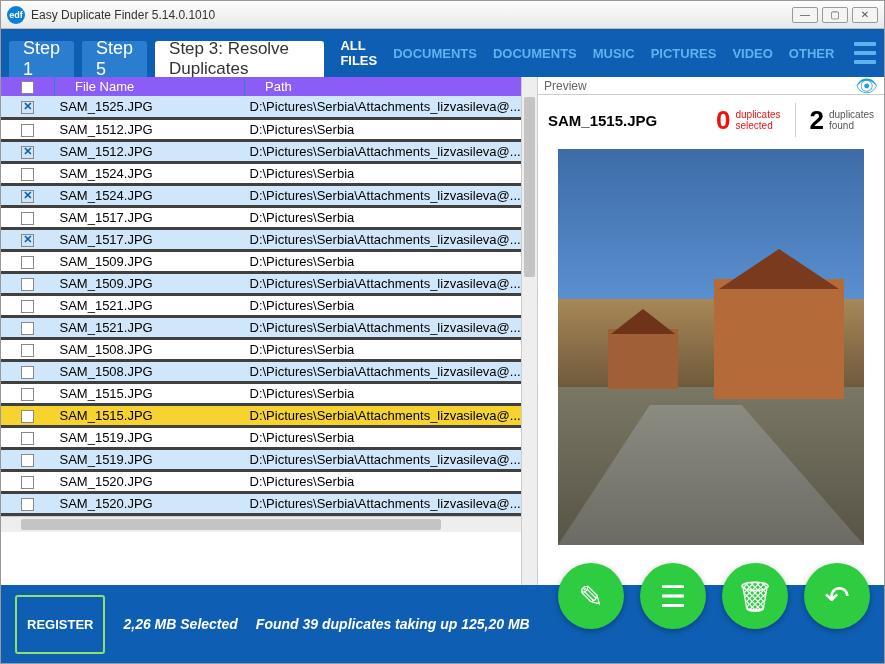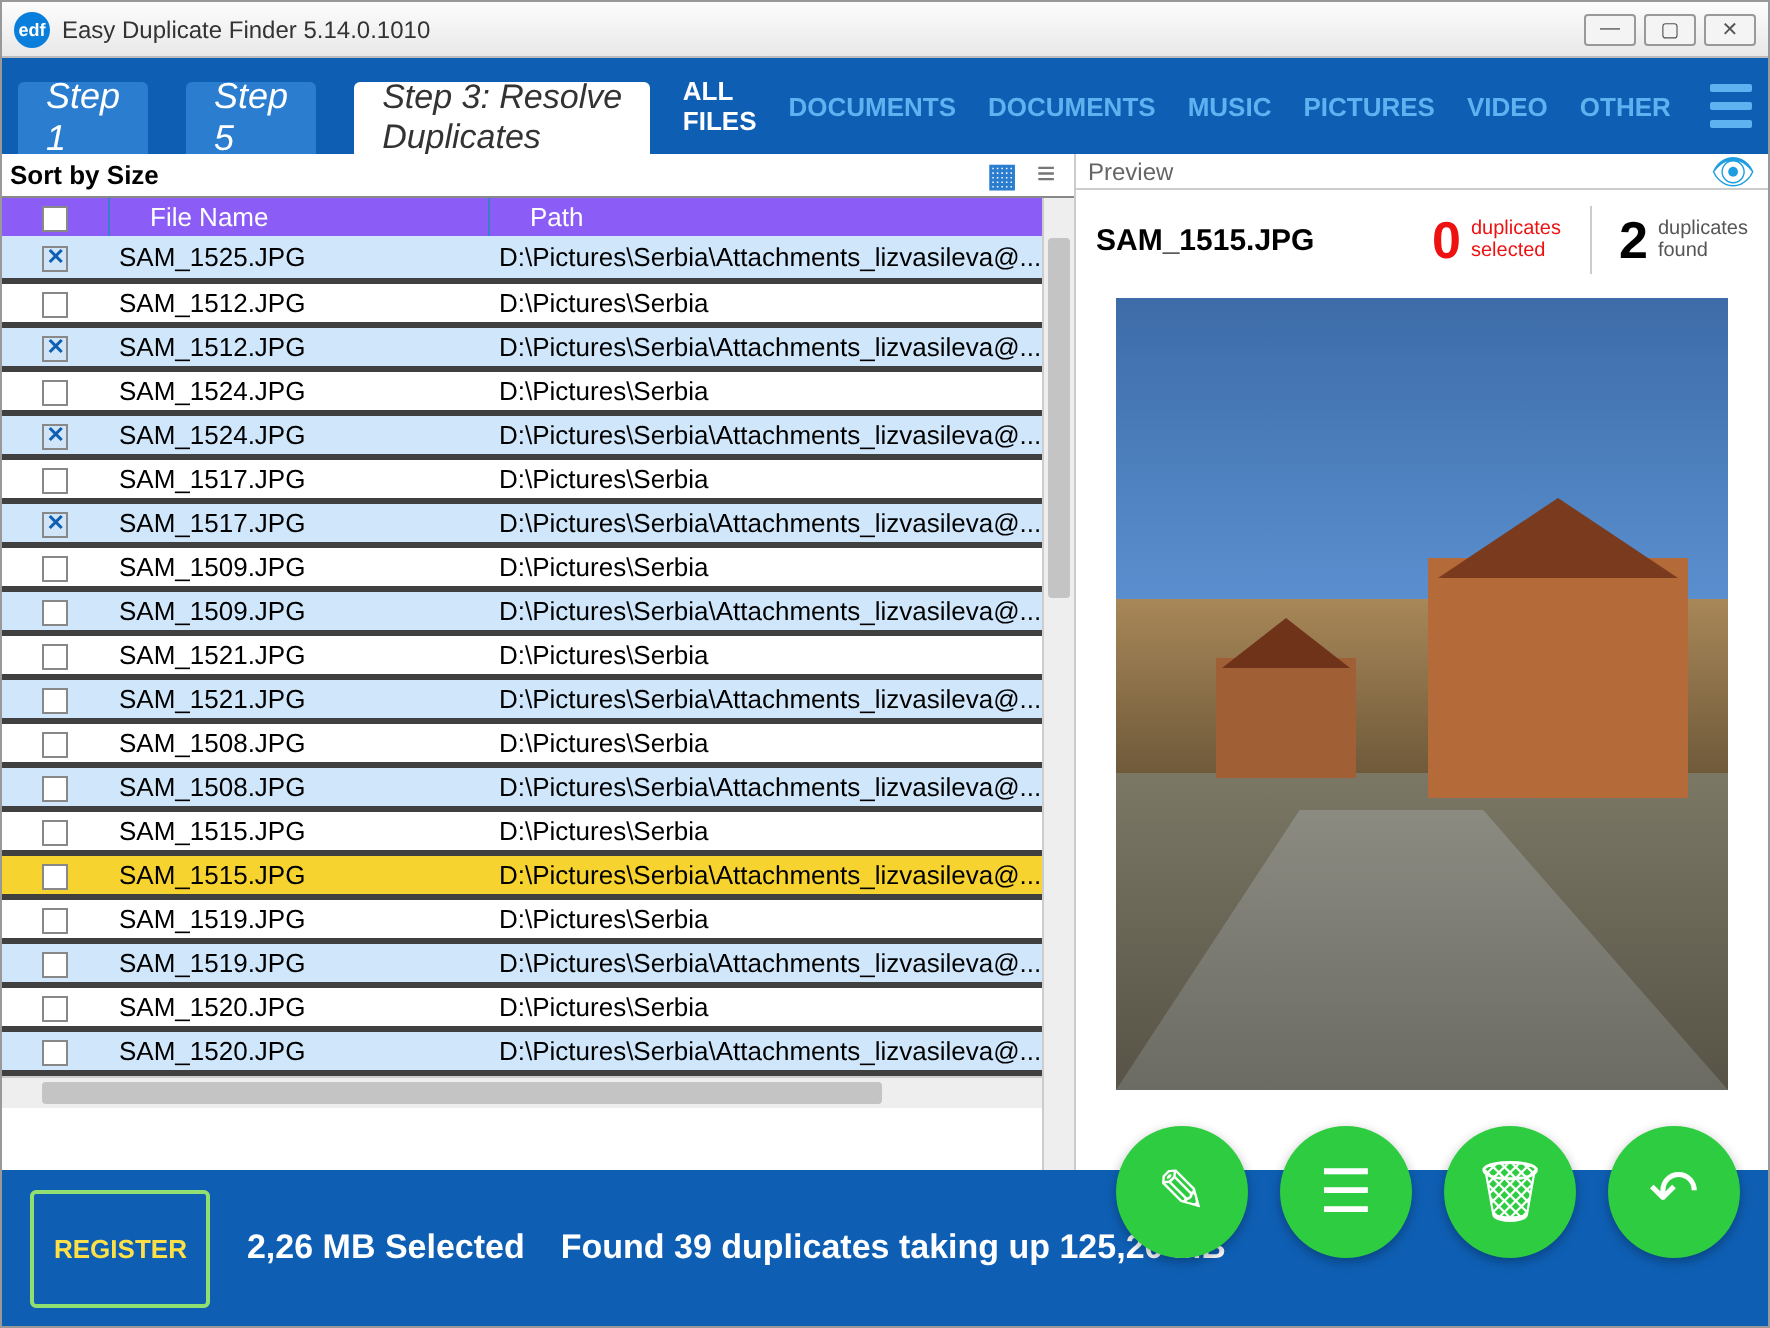--- a/index.html
+++ b/index.html
@@ -53,43 +53,43 @@
 .stat .lbl { font-size: 10px; line-height: 11px; color: #555; }
 .stat .lbl.red { color:#e11; }
 .divider { width:1px; height:34px; background:#ccc; }
 .preview-img { margin: 4px 20px 10px; height: 396px; background: linear-gradient(180deg,#3d6ca8 0%,#5a8fcf 38%,#a88758 38%,#6f5a3a 60%,#7a7765 60%,#575447 100%); position: relative; }
 .house1 { position: absolute; right: 20px; top: 130px; width: 130px; height: 120px; background: #b56a3a; }
 .roof1 { position: absolute; right: 10px; top: 100px; width: 150px; height: 40px; background: #7a3a1e; clip-path: polygon(10% 100%,50% 0,90% 100%); }
 .house2 { position: absolute; left: 50px; top: 180px; width: 70px; height: 60px; background: #a05f34; }
 .roof2 { position: absolute; left: 45px; top: 160px; width: 80px; height: 25px; background: #6f331a; clip-path: polygon(10% 100%,50% 0,90% 100%); }
 .road { position: absolute; left: 0; bottom: 0; width: 100%; height: 140px; background: linear-gradient(#8b8b82,#6b6b63); clip-path: polygon(30% 0,60% 0,100% 100%,0 100%); }
 .bottombar { height: 78px; background: #0e5fb4; display: flex; align-items: center; padding: 0 14px; gap: 18px; position: relative; }
-.regbtn { border: 2px solid #8fe070; color: #fde047; font-weight: bold; font-size: 13px; padding: 20px 10px; border-radius: 3px; cursor: pointer; }
-.statline { color: #fff; font-size: 17px; font-weight: bold; }
+.regbtn { border: 2px solid #8fe070; color: #ffffff; font-weight: bold; font-size: 13px; padding: 20px 10px; border-radius: 3px; cursor: pointer; }
+.statline { color: #fff; font-size: 14px; font-weight: bold; font-style: italic; }
 .actions { position: absolute; right: 14px; top: -22px; display: flex; gap: 16px; }
 .actbtn { width: 66px; height: 66px; border-radius: 50%; background: #2ecc40; display: flex; align-items: center; justify-content: center; cursor: pointer; box-shadow: 0 2px 6px rgba(0,0,0,.3); color:#fff; font-size: 30px; }
 .hscroll { height: 16px; background: #eee; border-top: 1px solid #ccc; position: relative; }
 .hthumb { position: absolute; top: 2px; bottom: 2px; left: 20px; width: 420px; background: #c4c4c4; border-radius: 2px; }
 </style>
 </head>
 <body>
 
 <div class="window">
   <div class="titlebar">
     <div class="logo">edf</div>
     <div class="title">Easy Duplicate Finder 5.14.0.1010</div>
     <div class="winbtns">
       <div class="winbtn">—</div>
       <div class="winbtn">▢</div>
       <div class="winbtn">✕</div>
     </div>
   </div>
 
   <div class="topbar">
-    <div id="steps" style="display: flex; gap: 19px; font-style: italic;">
+    <div id="steps" style="display: flex; gap: 8px;">
         <div class="step-tab">Step 1</div>
         <div class="step-tab">Step 5</div>
         <div class="step-tab active">Step 3: Resolve Duplicates</div>
       </div>
     <div class="spacer"></div>
     <div id="filters" style="display:flex;align-items:center;">
         <div class="filter-tab active">ALL FILES</div>
         <div class="filter-tab">DOCUMENTS</div>
         <div class="filter-tab">DOCUMENTS</div>
         <div class="filter-tab">MUSIC</div>
@@ -99,26 +99,20 @@
       </div>
     <div class="hamburger">
         <span></span>
         <span></span>
         <span></span>
       </div>
   </div>
 
   <div class="content">
     <div class="left">
-      <div class="sortbar">
-        <span>Sort by Size</span>
-        <span class="sp"></span>
-        <span class="viewicon gridico">▦</span>
-        <span class="viewicon listico">≡</span>
-      </div>
       <div class="table-wrap">
         <div class="table-scroll">
           <table>
             <thead>
               <tr>
                 <th><span class="chk"></span></th>
                 <th>File Name</th>
                 <th>Path</th>
 
               </tr>

